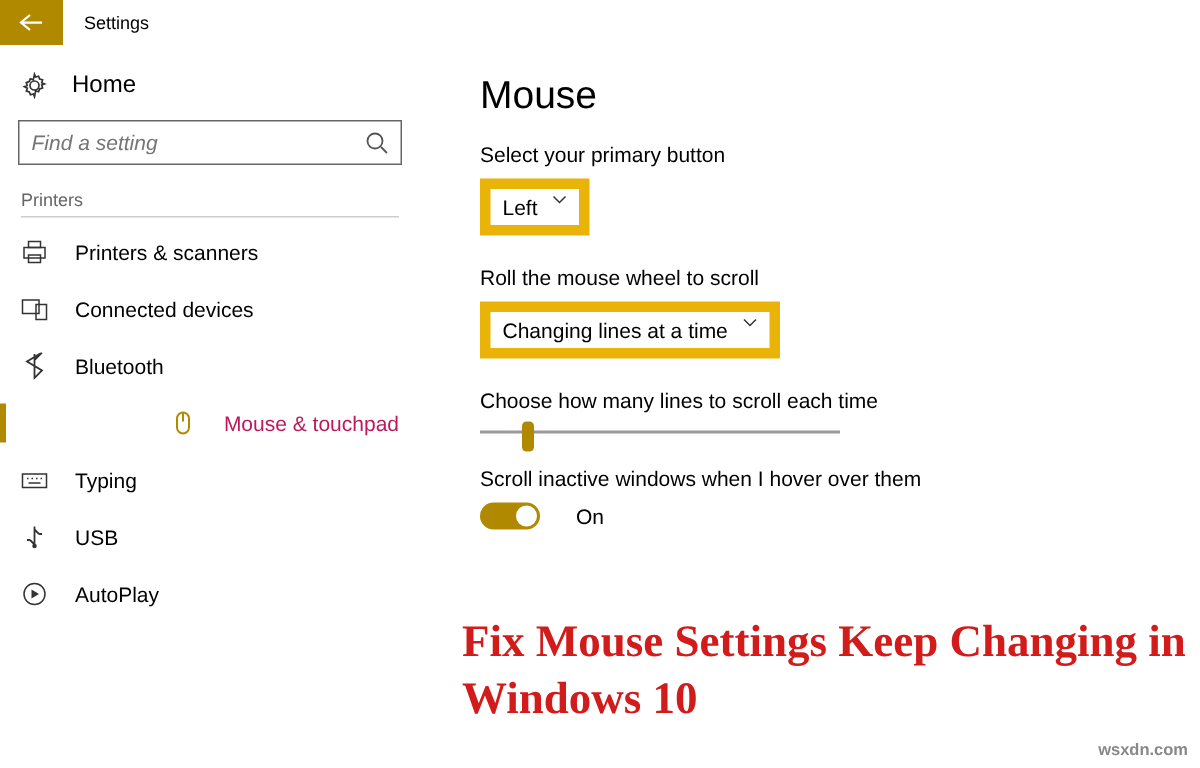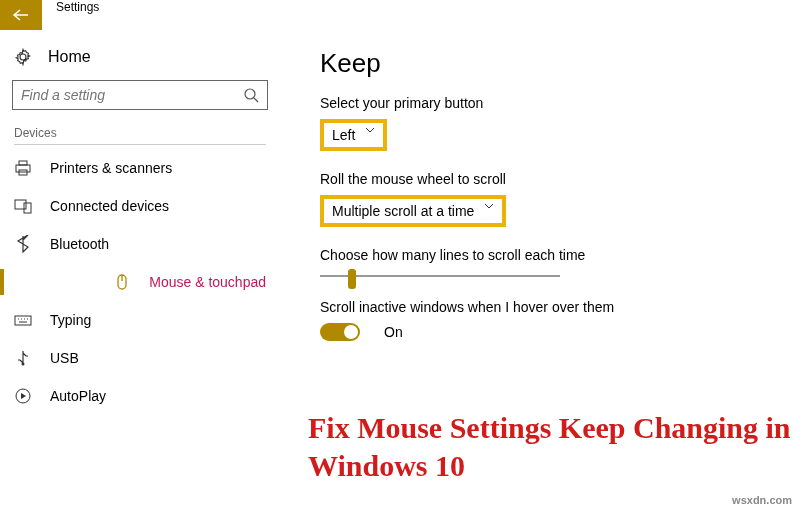--- a/index.html
+++ b/index.html
@@ -1,18 +1,18 @@
 <!DOCTYPE html>
 <html><head>
   <meta charset="utf-8">
   <style>
     * { box-sizing: border-box; margin: 0; padding: 0; font-family: 'Segoe UI', Tahoma, sans-serif; }
     body { background: #fff; width: 800px; height: 512px; overflow: hidden; position: relative; color: #000; }
     
-    .titlebar { height: 30px; display: flex; align-items: flex-start; }
+    .titlebar { height: 30px; display: flex; align-items: center; }
     .back-btn { width: 42px; height: 30px; background: #b08900; display: flex; align-items: center; justify-content: center; }
     .back-btn svg { stroke: #fff; fill: none; stroke-width: 1.5; }
     .title { padding-left: 14px; font-size: 12px; color: #000; }
     
     .container { display: flex; }
     .sidebar { width: 280px; padding: 10px 0; }
     
     .home-row { display: flex; align-items: center; padding: 8px 14px; gap: 16px; }
     .gear { width: 18px; height: 18px; }
     
@@ -25,21 +25,21 @@
     .divider { border: none; border-top: 1px solid #ccc; margin: 2px 14px 4px; }
     
     .nav-item { display: flex; align-items: center; padding: 10px 14px; gap: 18px; cursor: pointer; font-size: 14px; color: #000000; }
     .nav-item .icon { width: 18px; height: 18px; display: flex; align-items: center; justify-content: center; }
     .nav-item.active { color: #be185d; justify-content: flex-end; }
     .nav-item.active .bar { position: absolute; left: 0; width: 4px; height: 26px; background: #b08900; }
     
     .main { flex: 1; padding: 18px 0 0 40px; }
     .page-title { font-size: 26px; font-weight: 300; margin-bottom: 16px; }
     .field-label { font-size: 14px; margin-bottom: 8px; }
-    .select { border: 4px solid #eab308; padding: 4px 8px; display: inline-flex; align-items: flex-start; gap: 10px; font-size: 14px; margin-bottom: 20px; }
+    .select { border: 7px solid #eab308; padding: 4px 8px; display: inline-flex; align-items: flex-start; gap: 10px; font-size: 14px; margin-bottom: 20px; }
     .chev { width: 10px; height: 6px; }
     
     .slider-track { width: 240px; height: 2px; background: #999; position: relative; margin: 12px 0 22px; }
     .slider-thumb { position: absolute; left: 28px; top: -6px; width: 8px; height: 20px; background: #b08900; border-radius: 3px; }
     
     .toggle-row { display: flex; align-items: center; gap: 24px; margin-top: 6px; }
     .toggle { width: 40px; height: 18px; background: #b08900; border-radius: 9px; position: relative; }
     .toggle-knob { position: absolute; right: 2px; top: 2px; width: 14px; height: 14px; background: #fff; border-radius: 50%; }
     .toggle-text { font-size: 14px; }
     
@@ -70,21 +70,21 @@
     <div class="search-wrap">
       <div class="search">
         <input placeholder="Find a setting" style="">
         <svg class="search-icon" viewBox="0 0 16 16">
             <circle cx="7" cy="7" r="5" fill="none" stroke="#555" stroke-width="1.2"></circle>
             <line x1="11" y1="11" x2="15" y2="15" stroke="#555" stroke-width="1.2"></line>
           </svg>
       </div>
     </div>
 
-    <div class="section-label">Devices</div>
+    <div class="section-label">Printers</div>
     <hr class="divider">
 
     <div class="nav-item">
       <span class="icon">
           <svg width="18" height="18" viewBox="0 0 18 18">
             <rect x="2" y="6" width="14" height="7" fill="none" stroke="#333"></rect>
             <rect x="5" y="2" width="8" height="4" fill="none" stroke="#333"></rect>
             <rect x="5" y="11" width="8" height="5" fill="none" stroke="#333"></rect>
           </svg>
         </span>
@@ -144,33 +144,33 @@
           <svg width="18" height="18" viewBox="0 0 18 18">
             <circle cx="9" cy="9" r="7" fill="none" stroke="#333"></circle>
             <path d="M7 6l5 3-5 3z" fill="#333"></path>
           </svg>
         </span>
       <span>AutoPlay</span>
     </div>
   </div>
 
   <div class="main">
-    <div class="page-title">Keep</div>
+    <div class="page-title">Mouse</div>
     
     <div class="field-label">Select your primary button</div>
     <div class="select">
       <span>Left</span>
       <svg class="chev" viewBox="0 0 10 6">
           <path d="M1 1l4 4 4-4" fill="none" stroke="#333"></path>
         </svg>
     </div>
     
     <div class="field-label">Roll the mouse wheel to scroll</div>
     <div class="select">
-      <span>Multiple scroll at a time</span>
+      <span>Changing lines at a time</span>
       <svg class="chev" viewBox="0 0 10 6">
           <path d="M1 1l4 4 4-4" fill="none" stroke="#333"></path>
         </svg>
     </div>
     
     <div class="field-label">Choose how many lines to scroll each time</div>
     <div class="slider-track">
       <div class="slider-thumb"></div>
     </div>
     

